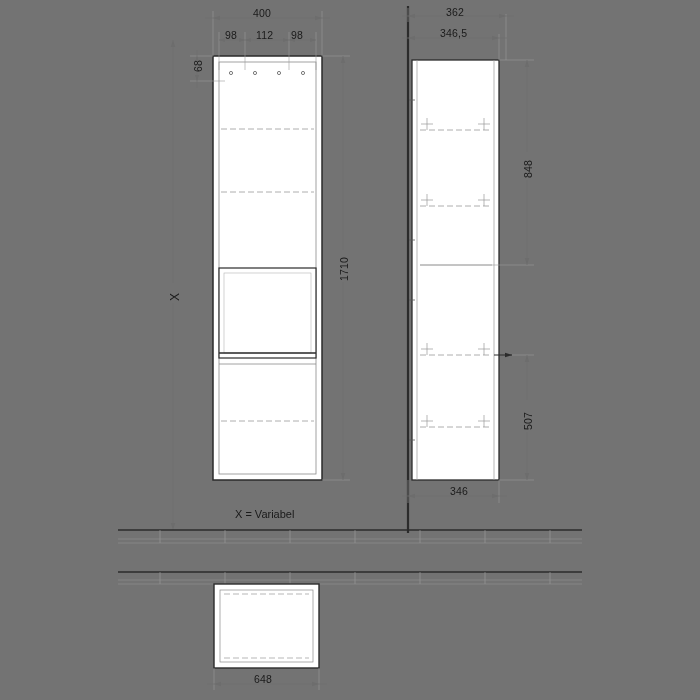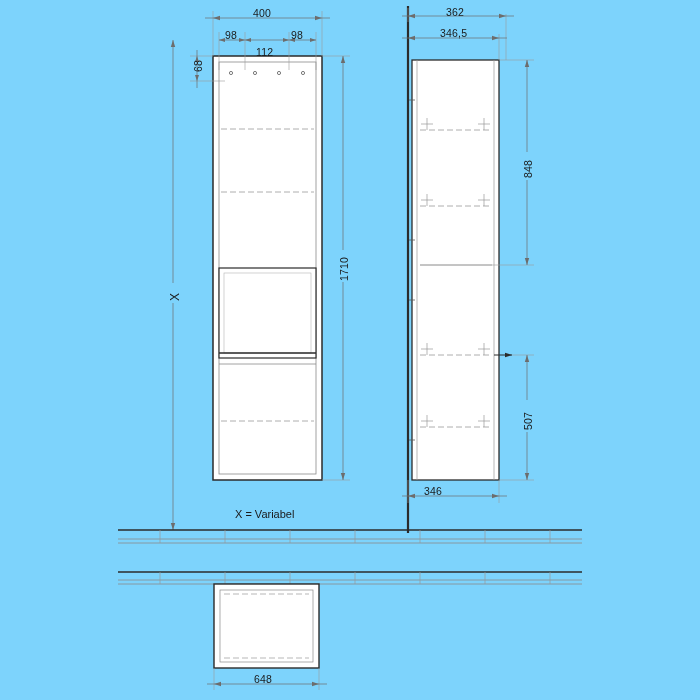--- a/index.html
+++ b/index.html
@@ -7,21 +7,21 @@
     padding: 0;
     background: #ffffff;
   }
   body {
     font-family: "Liberation Sans", sans-serif;
   }
   #stage {
     position: relative;
     width: 700px;
     height: 700px;
-    background: #7dd3fc;
+    background: #737373;
     overflow: hidden;
   }
   svg.drawing {
     position: absolute;
     left: 0;
     top: 0;
     width: 700px;
     height: 700px;
   }
   .dim-label {
@@ -213,30 +213,30 @@
       <line x1="319" y1="668" x2="319" y2="690" stroke="#9a9a9a" stroke-width="0.6"></line>
       <line x1="207" y1="684" x2="327" y2="684" stroke="#6d6d6d" stroke-width="0.7"></line>
       <path d="M214,684 l7,-2.2 v4.4 z" fill="#6d6d6d" stroke="none"></path>
       <path d="M319,684 l-7,-2.2 v4.4 z" fill="#6d6d6d" stroke="none"></path>
 
     </g>
   </svg>
 
   <div class="dim-label" style="left:253px; top:7px;">400</div>
   <div class="dim-label" style="left:225px; top:29px;">98</div>
-  <div class="dim-label" style="left:256px; top:46px;">112</div>
+  <div class="dim-label" style="left:256px; top:29px;">112</div>
   <div class="dim-label" style="left:291px; top:29px;">98</div>
 
   <div class="dim-label vert" style="left:192px; top:72px; transform: rotate(-90deg);">68</div>
   <div class="dim-label vert" style="left:338px; top:281px; transform: rotate(-90deg);">1710</div>
   <div class="dim-label vert" style="left:168px; top:301px; transform: rotate(-90deg); font-size:12px;">X</div>
 
   <div class="dim-label" style="left:446px; top:6px;text-align:right;">362</div>
   <div class="dim-label" style="left:440px; top:27px;">346,5</div>
   <div class="dim-label vert" style="left:522px; top:178px; transform: rotate(-90deg);">848</div>
   <div class="dim-label vert" style="left:522px; top:430px; transform: rotate(-90deg);">507</div>
-  <div class="dim-label" style="left:424px; top:485px;">346</div>
+  <div class="dim-label" style="left:450px; top:485px;">346</div>
 
   <div class="note-label" style="left:235px; top:508px;">X = Variabel</div>
 
   <div class="dim-label" style="left:254px; top:673px;">648</div>
 
 </div>
 
 </body></html>

